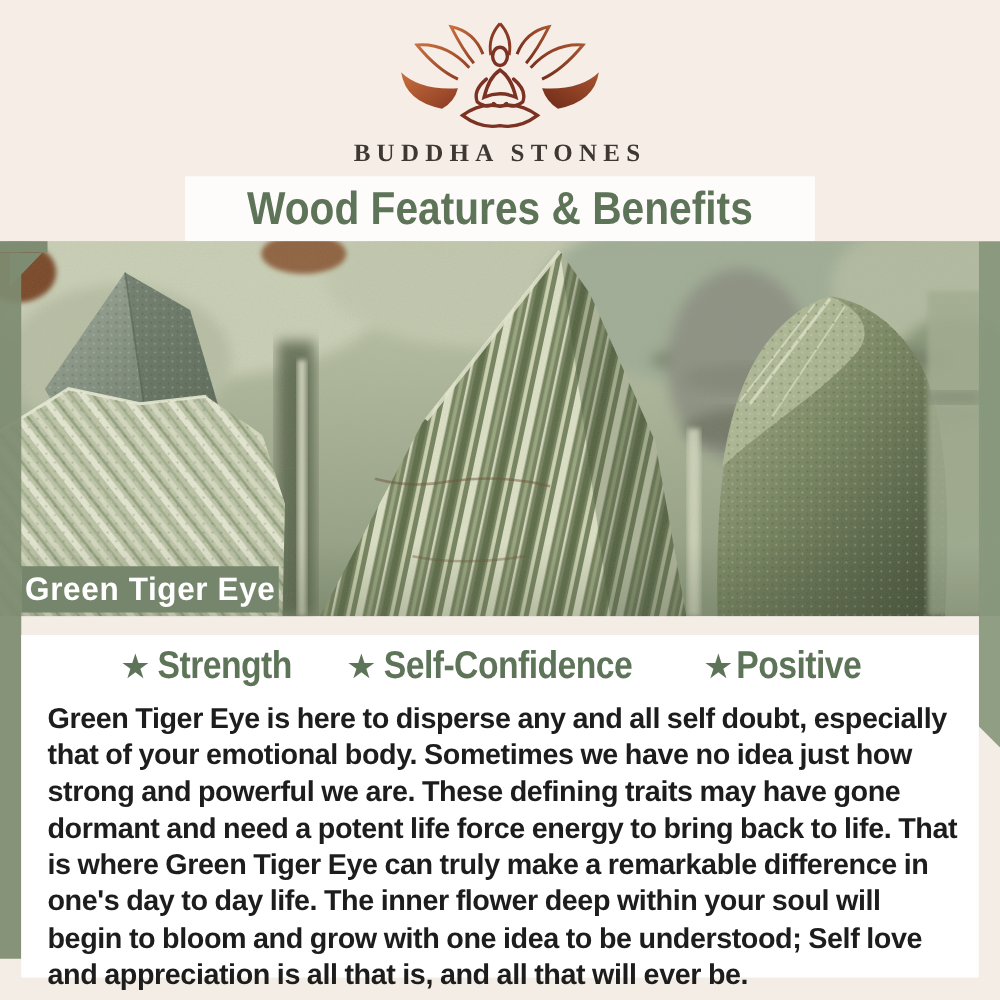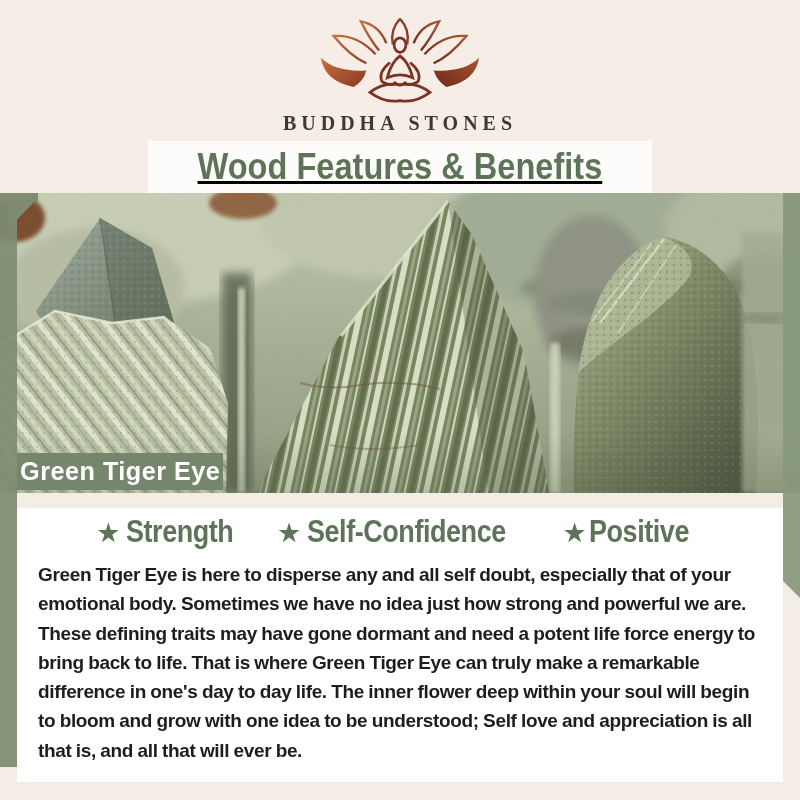--- a/index.html
+++ b/index.html
@@ -10,21 +10,21 @@
           background:var(--page-cream,#f4ede5); overflow:hidden; }
 
   
   .header { position:absolute; left:0; top:0; width:800px; height:193px;
             background:var(--header-cream,#f6ede7); }
   .logo { position:absolute; left:305px; top:16px; width:190px; height:100px; }
   .brand { position:absolute; left:0; top:112px; width:800px; text-align:center;
            font-family:Liberation Serif, serif; font-size:20px; font-weight:600;
            letter-spacing:5px; color:#3e3732; }
   .title-strip { position:absolute; left:148px; top:141px; width:504px; height:52px;
-                 background:#fdfcfa; display:flex; align-items:center; justify-content:center;text-decoration:underline; }
+                 background:#fdfcfa; display:flex; align-items:center; justify-content:center; }
   .title { font-size:37px; font-weight:700; color:var(--accent-green,#5e7459);
            transform:scaleX(.88); white-space:nowrap; letter-spacing:0; }
 
   
   .photo { position:absolute; left:0; top:193px; width:800px; height:300px; }
   .photo svg { display:block; }
 
   
   .tl-bar { position:absolute; left:0; top:193px; width:38px; height:9px;
             background:var(--strip-sage,#7e8c71); }
@@ -49,21 +49,21 @@
           background:#ffffff; }
   .benefits { position:absolute; left:0; top:6px; width:766px; height:46px;
               display:flex; align-items:baseline; justify-content:center; gap:27px; }
   .benefit { display:flex; align-items:baseline; gap:6px;
              color:var(--accent-green,#5e7459); }
   .benefit .star { font-size:27px; line-height:1; }
   .benefit .label { font-size:31px; font-weight:700; transform:scaleX(.87);
                     transform-origin:left bottom; white-space:nowrap; letter-spacing:-.5px; }
   .benefit.tight { gap:2px; }
   .desc { position:absolute; left:21px; top:52px; width:731px;
-          font-size:19px; line-height:29.3px; font-weight:700; color:#1d1d1d;
+          font-size:23px; line-height:29.3px; font-weight:700; color:#1d1d1d;
           letter-spacing:-.35px; word-spacing:-.5px; }
 </style>
 </head>
 <body>
 
 <div class="page">
 
   <div class="header">
     <svg class="logo" viewBox="0 0 190 110">
       <defs>

